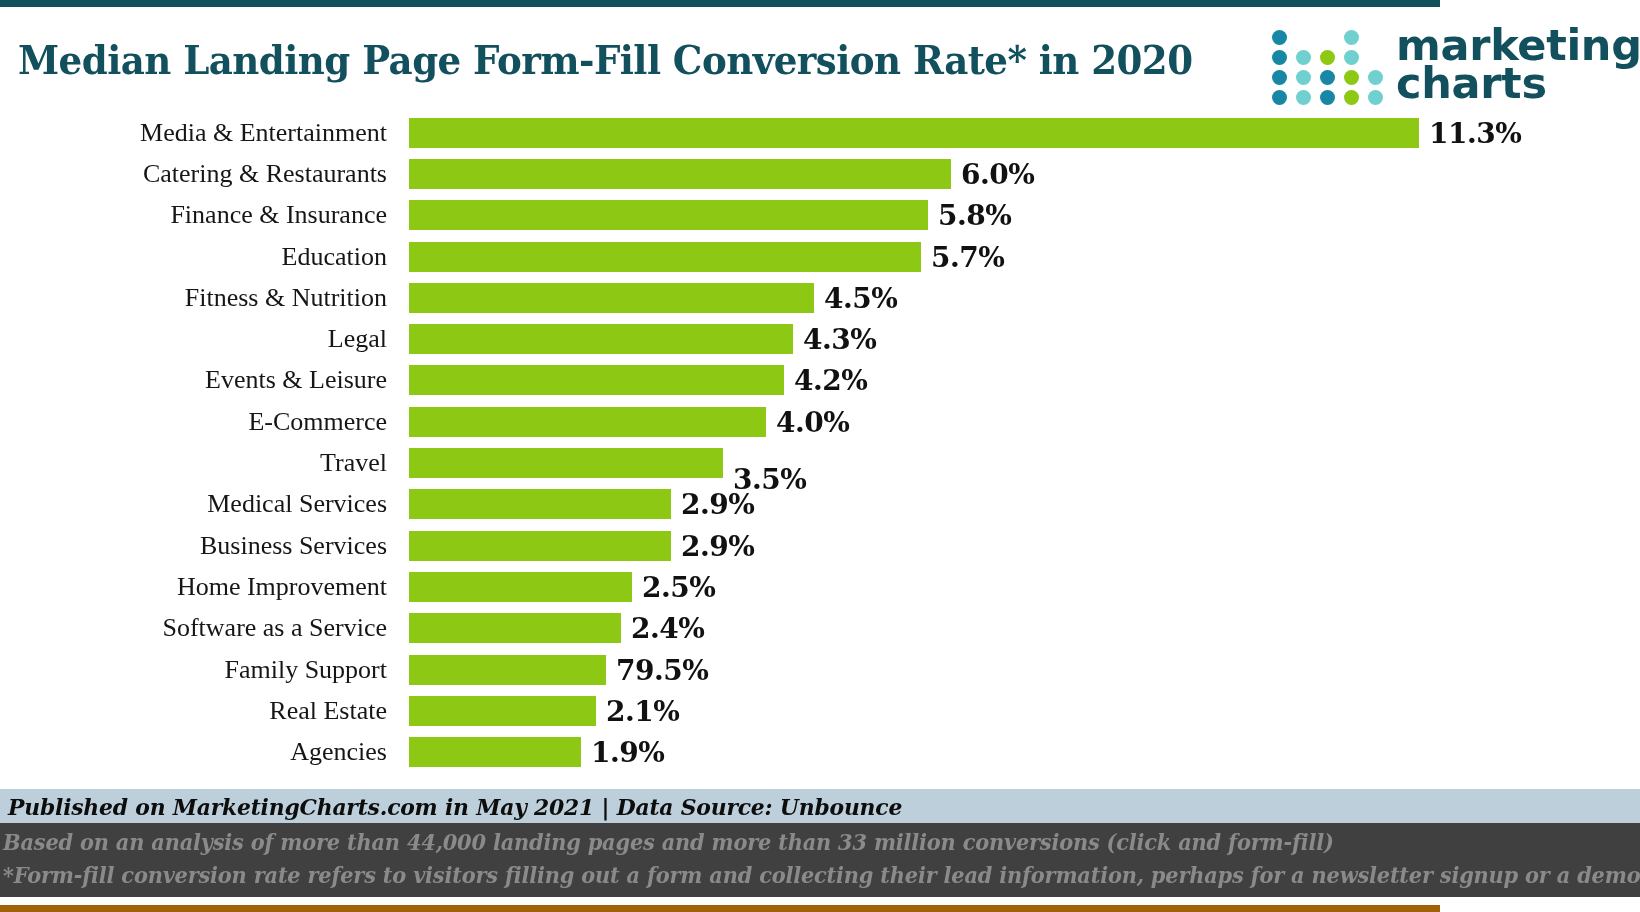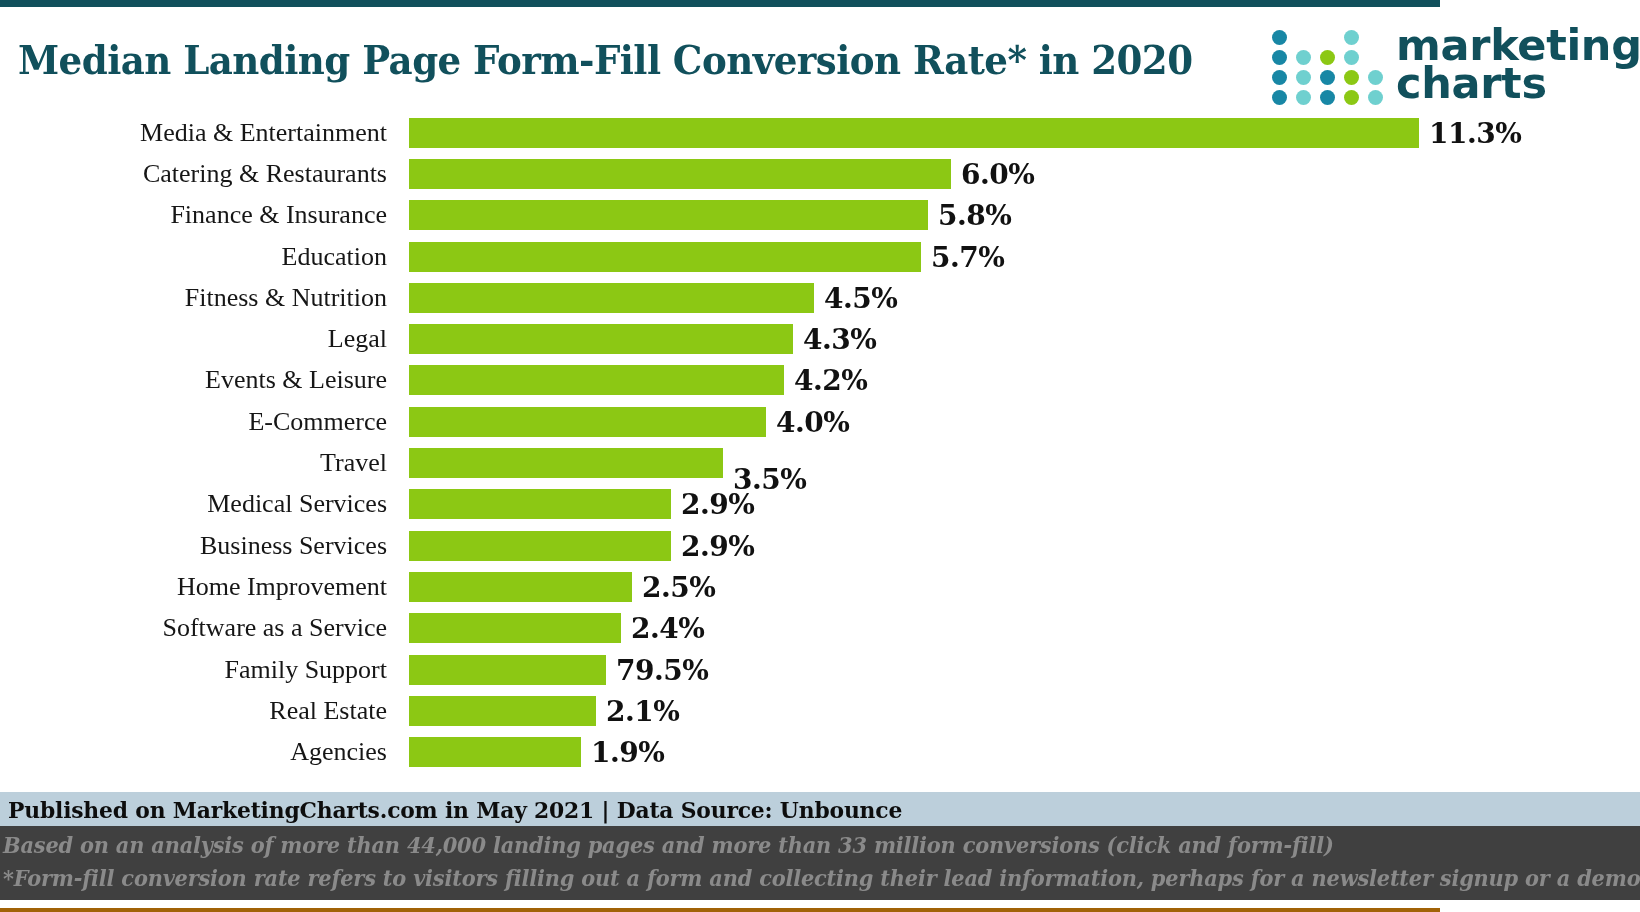--- a/index.html
+++ b/index.html
@@ -14,21 +14,21 @@
     overflow: hidden;
   }
 
   #page {
     position: relative;
     width: 1440px;
     height: 912px;
     background: #ffffff;
     box-sizing: border-box;
     border-top: 7px solid #11505C;
-    border-bottom: 4px solid #a16207;
+    border-bottom: 7px solid #a16207;
   }
 
   
   .header {
     position: absolute;
     left: 0;
     top: 7px;
     width: 1640px;
     height: 98px;
   }
@@ -137,20 +137,21 @@
     bottom: 8px;
     width: 1640px;
   }
   .published-band {
     background: #BCCFDB;
     height: 34px;
     display: flex;
     align-items: center;
     padding-left: 8px;
     box-sizing: border-box;
+    font-style: italic;
   }
   .published-text {
     font-family: "DejaVu Serif", "Liberation Serif", serif;
     font-weight: bold;
     font-size: 23px;
     color: #0d0d0d;
     white-space: nowrap;
     letter-spacing: -0.2px;
     transform: scaleX(0.95);
     transform-origin: left center;

